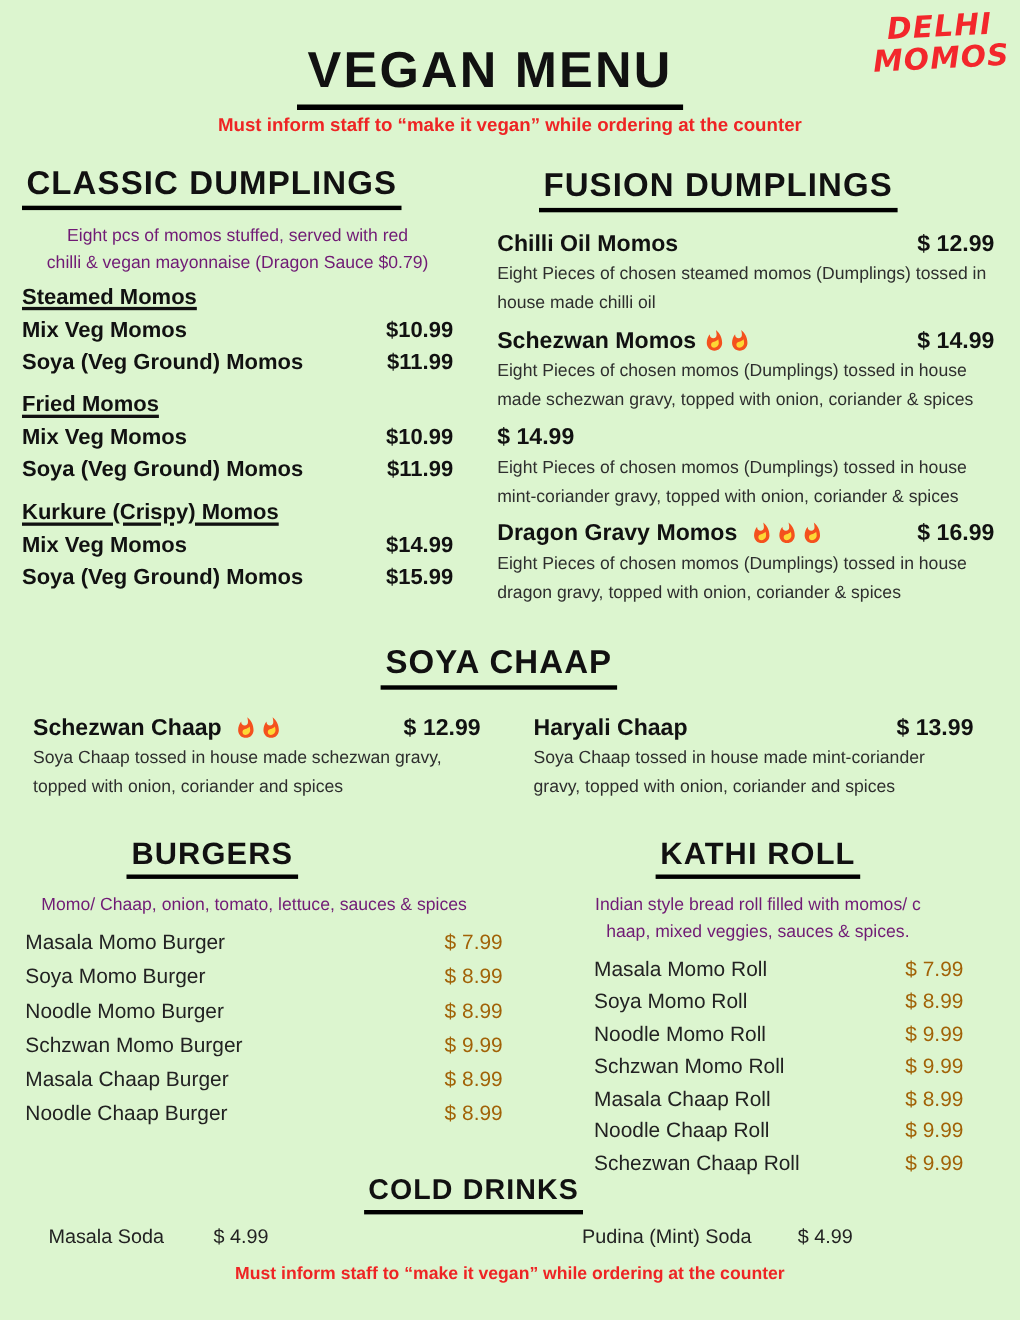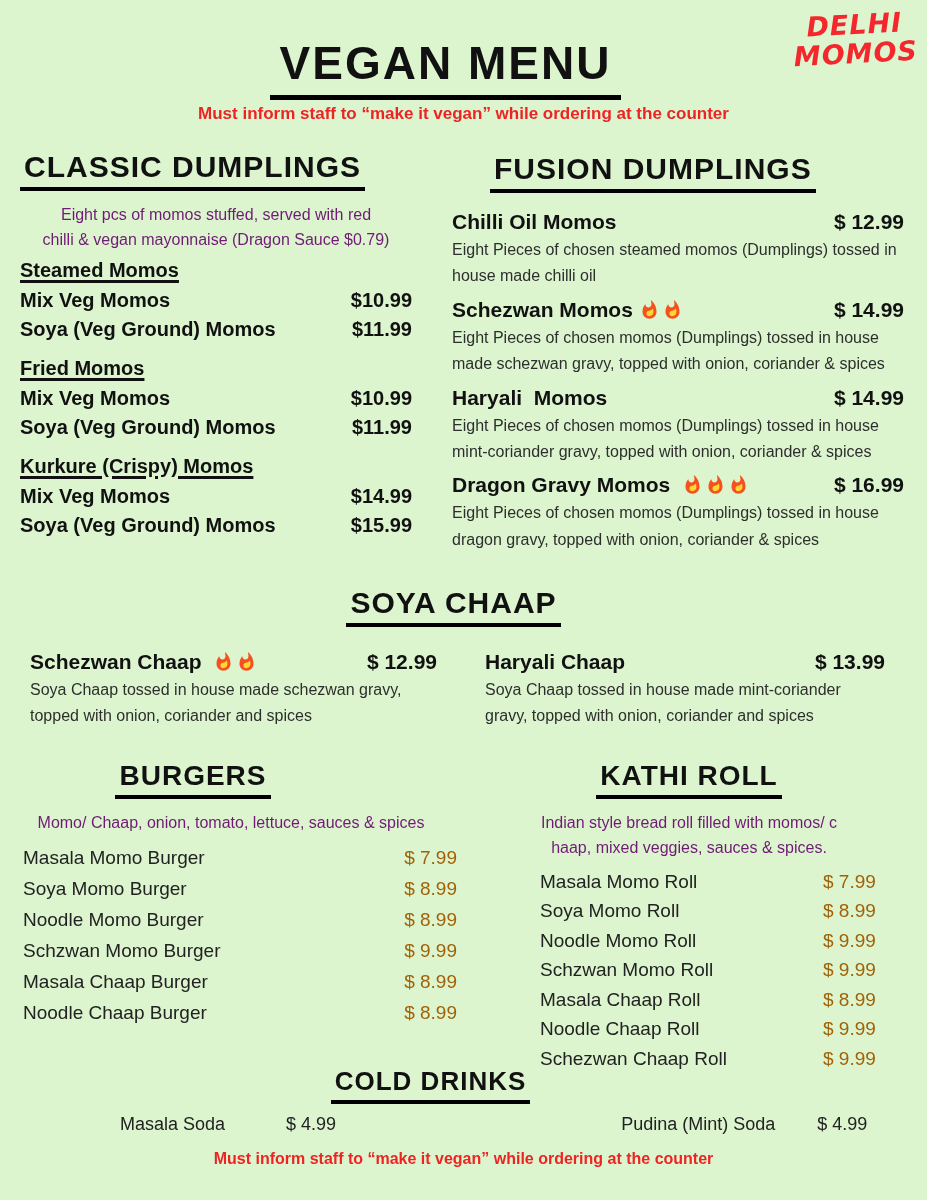--- a/index.html
+++ b/index.html
@@ -77,21 +77,21 @@
   .burgers .lrow{padding-left:18px;justify-content:space-between;}
   .burgers .iname{width:300px;}
   .kathi .lrow{padding-left:72px;line-height:29.5px;}
   .kathi .iname{width:283px;}
   
   .cold{position:absolute;top:1066px;left:0;width:927px;text-align:center;}
   .cold .sec-title{font-size:26px;transform:translateX(-33px);margin-bottom:10px;}
   .cold-row{display:flex;text-align:left;}
   .citem{display:flex;font-size:18px;color:#222;}
   .citem .iname{white-space:pre-wrap;}
-  .citem.left{margin-left:120px;gap:16px;}
+  .citem.left{margin-left:44px;}
   .citem.left .iprice{margin-left:45px;}
   .citem.right{margin-left:285px;}
   .citem.right .iprice{margin-left:42px;}
   
   .footer{
     position:absolute;top:1150px;left:0;width:100%;
     text-align:center;color:#ee2424;font-weight:bold;font-size:16px;
   }
   .flames{display:inline-flex;align-items:center;margin-left:4px;}
   .flame{width:21px;height:24px;margin-left:2px;}
@@ -172,21 +172,20 @@
                 <path fill="#f4511e" d="M13.5.67s.74 2.65.74 4.8c0 2.06-1.35 3.73-3.41 3.73-2.07 0-3.63-1.67-3.63-3.73l.03-.36C5.21 7.51 4 10.62 4 14c0 4.42 3.58 8 8 8s8-3.58 8-8C20 8.61 17.41 3.8 13.5.67z"></path>
                 <path fill="#fdd835" d="M11.71 19c-1.78 0-3.22-1.4-3.22-3.14 0-1.62 1.05-2.76 2.81-3.12 1.77-.36 3.6-1.21 4.62-2.58.39 1.29.59 2.65.59 4.04 0 2.65-2.15 4.8-4.8 4.8z"></path>
               </svg></span></span>
         <span class="fprice">$ 14.99</span>
       </div>
       <p class="fdesc">Eight Pieces of chosen momos (Dumplings) tossed in house made schezwan gravy, topped with onion, coriander &amp; spices</p>
     </div>
 
     <div class="fitem">
       <div class="fhead">
-        <span class="fname"><span>Haryali  Momos</span><span class="flames"></span></span>
         <span class="fprice">$ 14.99</span>
       </div>
       <p class="fdesc">Eight Pieces of chosen momos (Dumplings) tossed in house mint-coriander gravy, topped with onion, coriander &amp; spices</p>
     </div>
 
     <div class="fitem">
       <div class="fhead">
         <span class="fname"><span>Dragon Gravy Momos </span><span class="flames"><svg class="flame" viewBox="0 0 24 24">
                 <path fill="#f4511e" d="M13.5.67s.74 2.65.74 4.8c0 2.06-1.35 3.73-3.41 3.73-2.07 0-3.63-1.67-3.63-3.73l.03-.36C5.21 7.51 4 10.62 4 14c0 4.42 3.58 8 8 8s8-3.58 8-8C20 8.61 17.41 3.8 13.5.67z"></path>
                 <path fill="#fdd835" d="M11.71 19c-1.78 0-3.22-1.4-3.22-3.14 0-1.62 1.05-2.76 2.81-3.12 1.77-.36 3.6-1.21 4.62-2.58.39 1.29.59 2.65.59 4.04 0 2.65-2.15 4.8-4.8 4.8z"></path>

